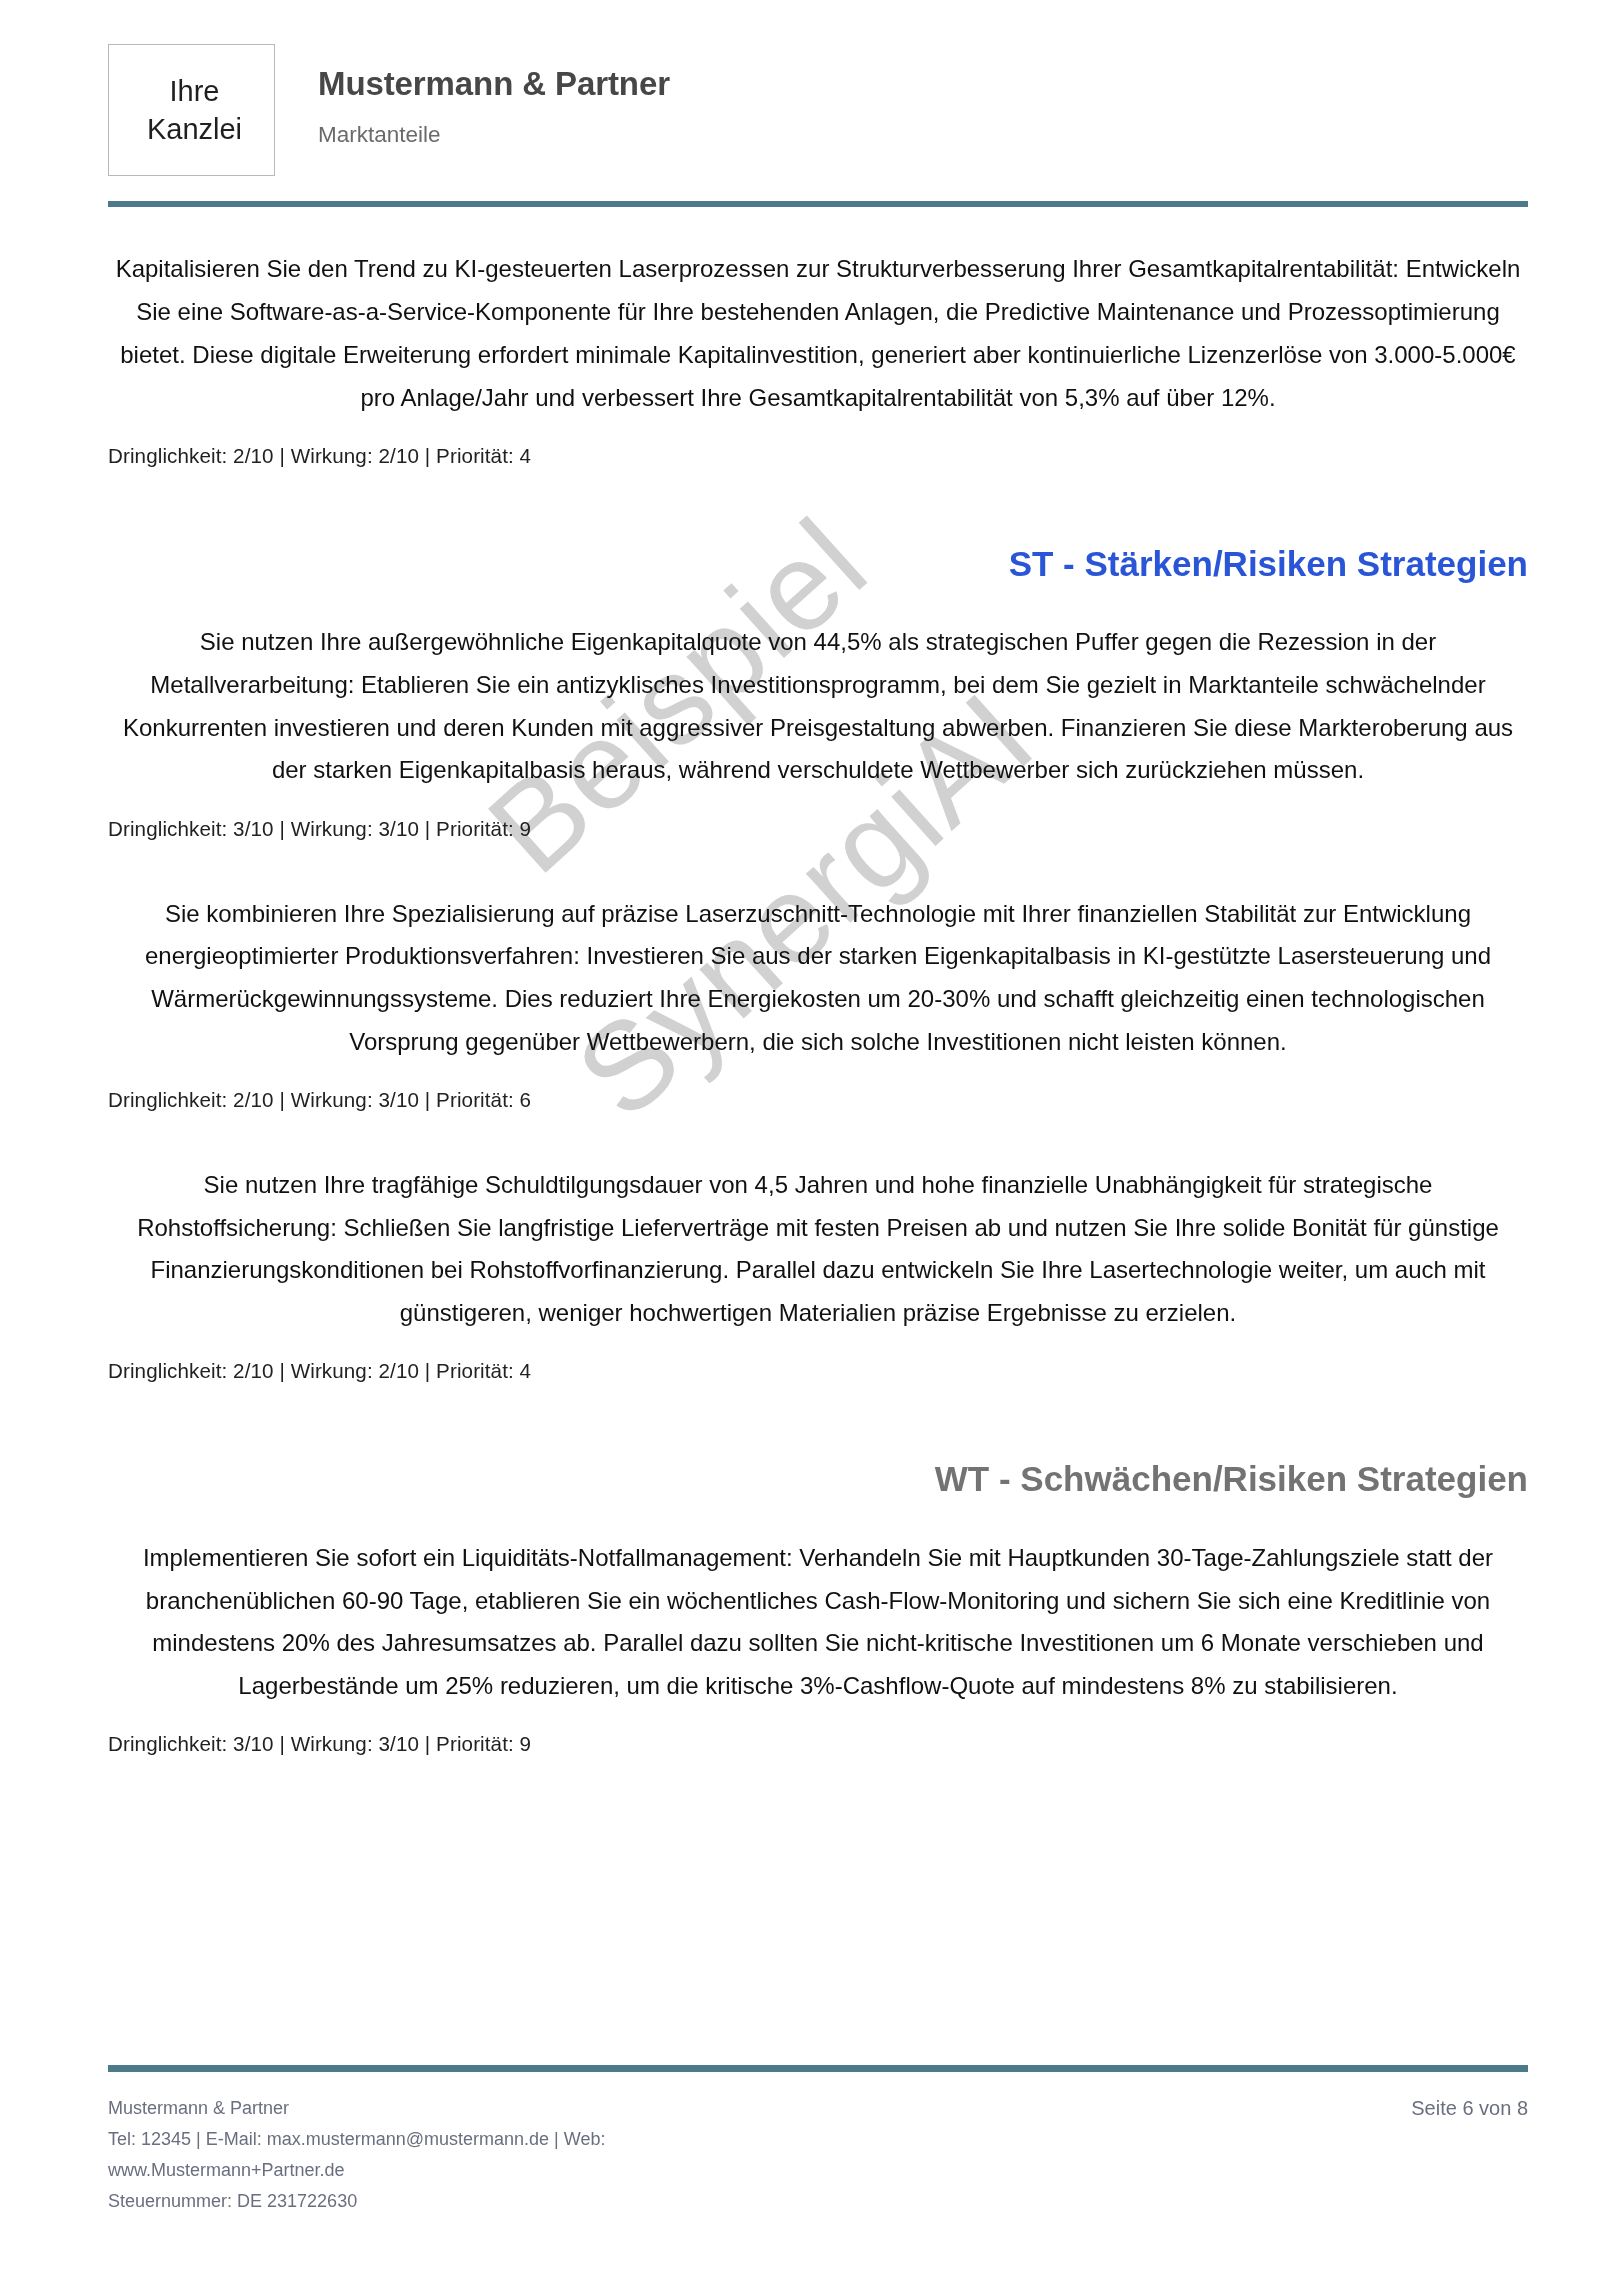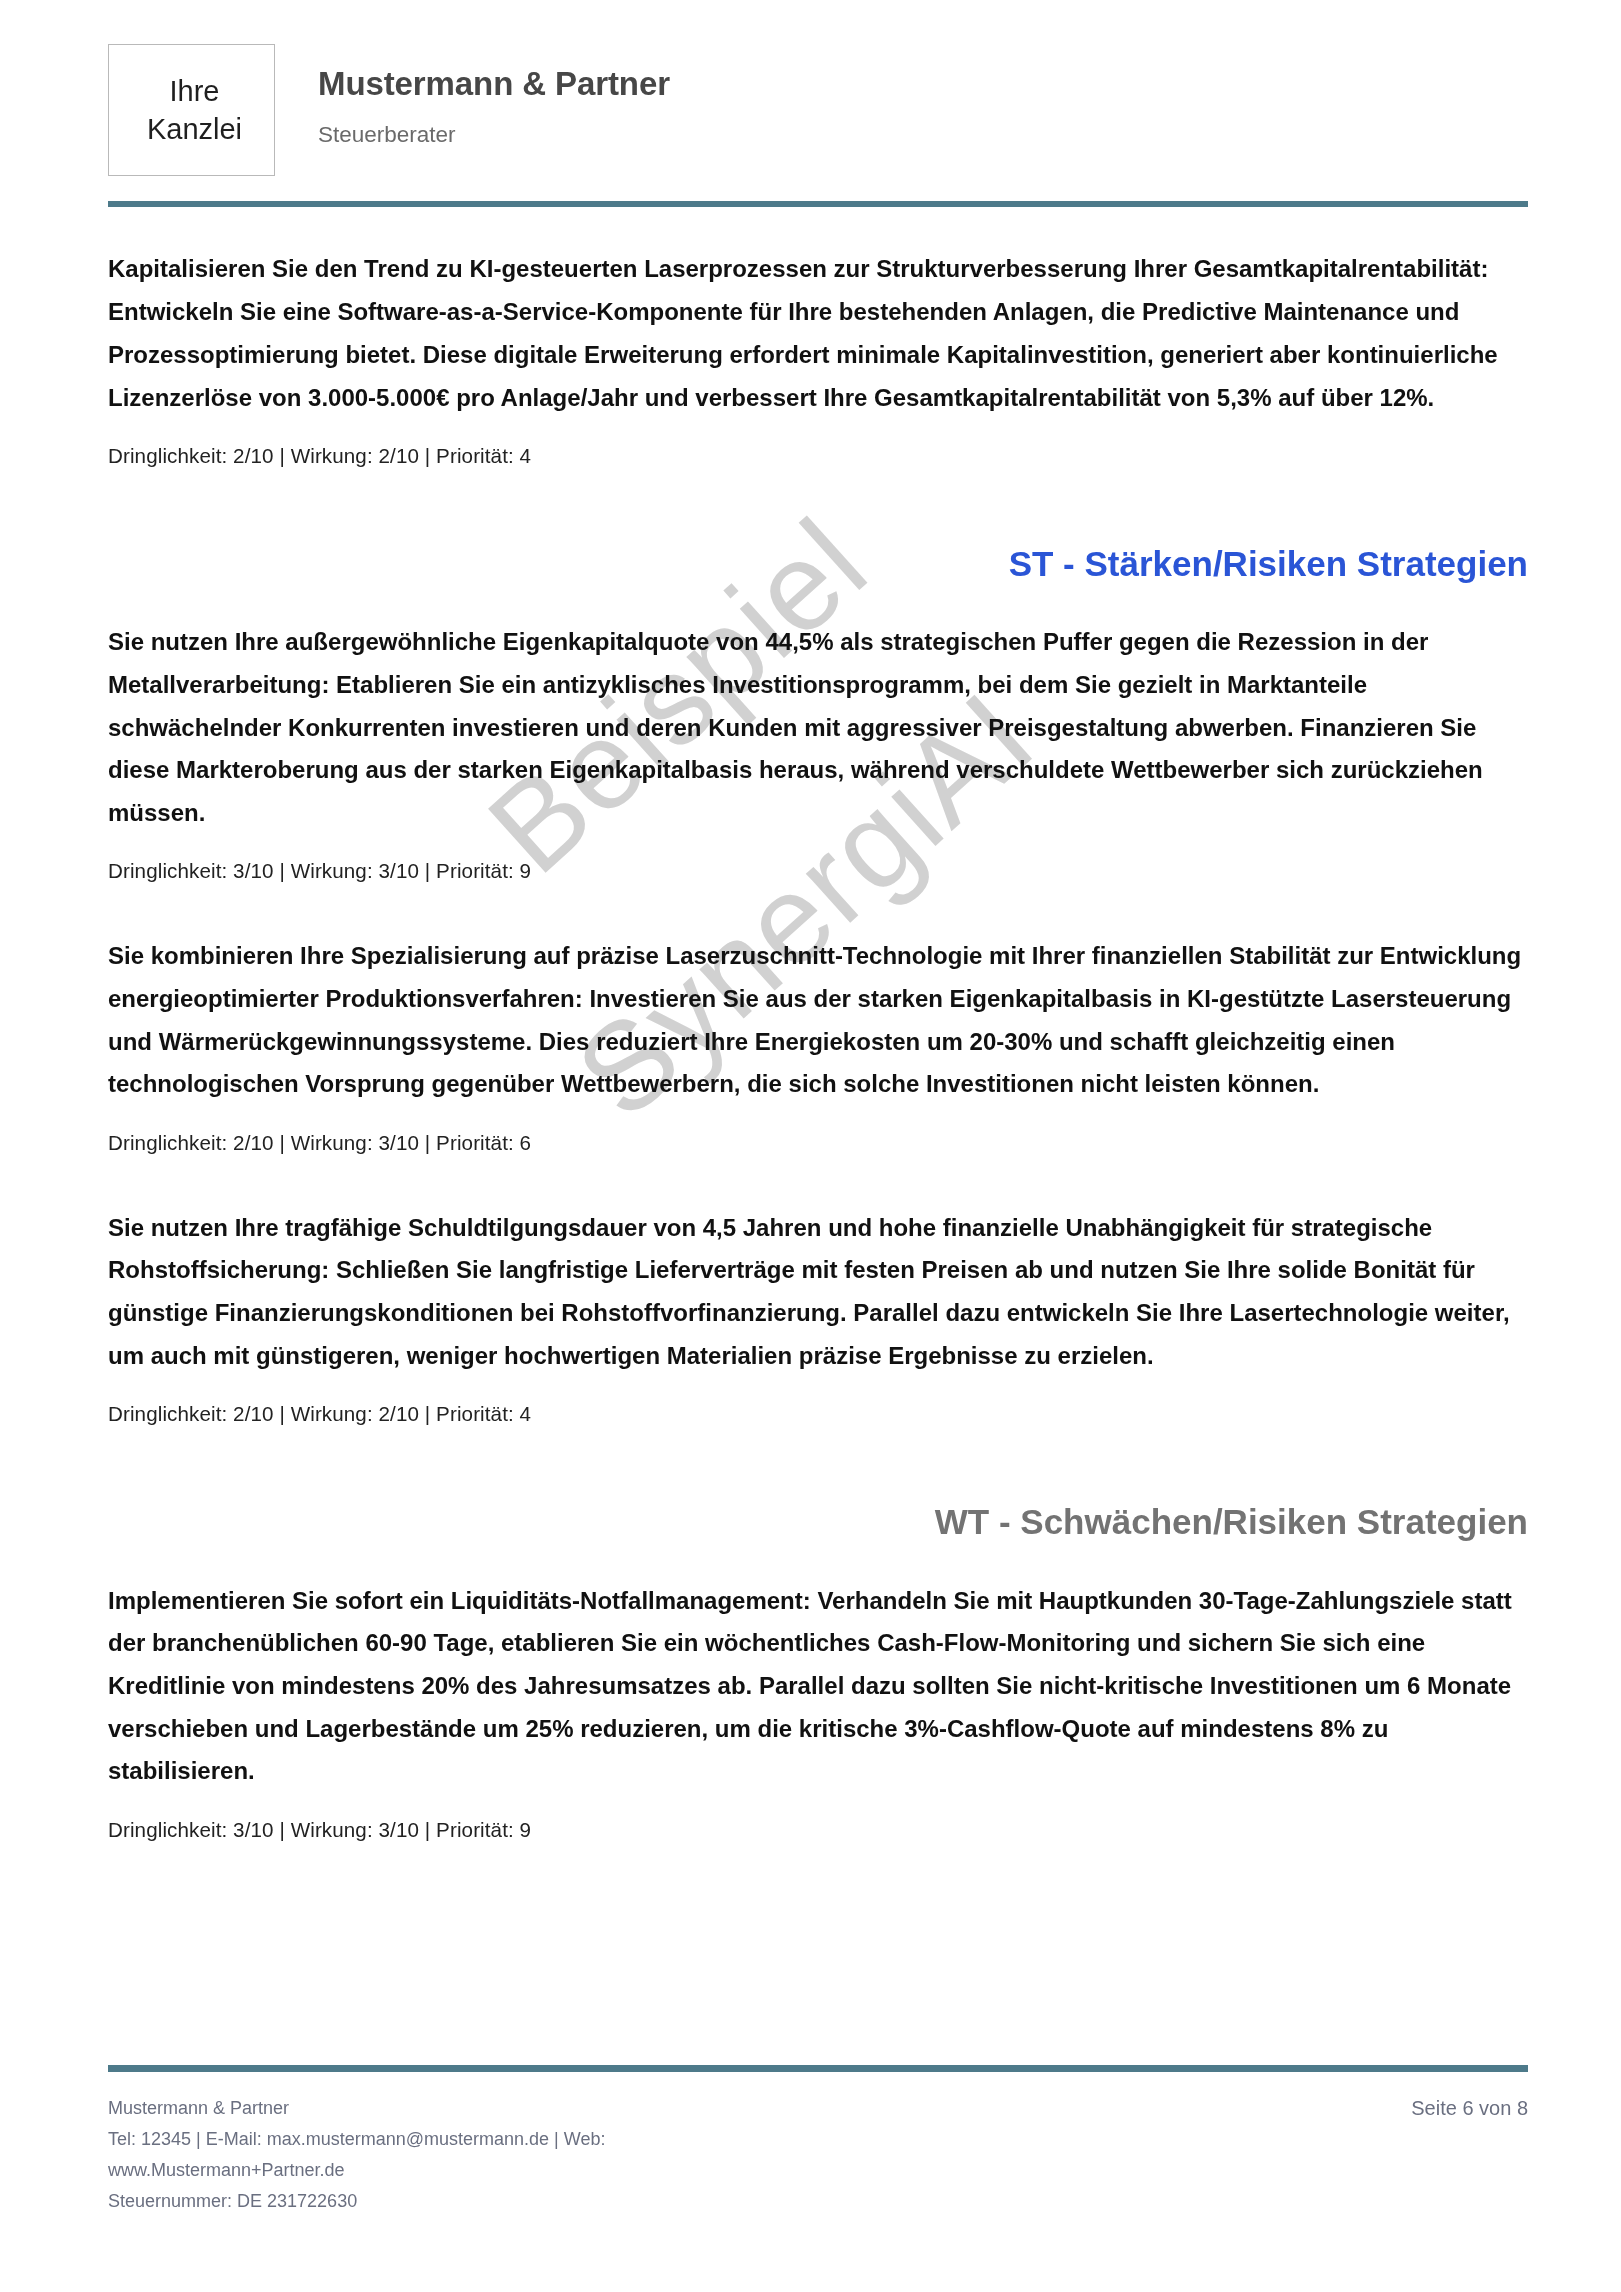--- a/index.html
+++ b/index.html
@@ -115,24 +115,24 @@
   .content {
     position: relative;
     z-index: 10;
     padding: 0 93px 0 108px;
     box-sizing: border-box;
   }
 
   .para {
     font-size: 24px;
     line-height: 1.78;
-    font-weight: 700;
+    font-weight: 400;
     color: #111111;
     margin: 48px 0 0 0;
-    text-align: left;
+    text-align: center;
   }
   .para.first { margin-top: 41px; }
 
   .meta {
     font-size: 20.6px;
     font-weight: 400;
     color: #222222;
     margin: 21.6px 0 0 0;
     line-height: 1.5;
     letter-spacing: 0.1px;
@@ -194,21 +194,21 @@
     <div class="watermark watermark-2">SynergiAI</div>
   </div>
 
   <div class="doc-header">
     <div class="logo-box">
       <div class="logo-line">Ihre</div>
       <div class="logo-line">Kanzlei</div>
     </div>
     <div class="header-text">
       <div class="firm-name">Mustermann &amp; Partner</div>
-      <div class="firm-role">Steuerberater</div>
+      <div class="firm-role">Marktanteile</div>
     </div>
   </div>
 
   <div class="rule"></div>
 
   <div class="content">
 
     <p class="para first">Kapitalisieren Sie den Trend zu KI-gesteuerten Laserprozessen zur Strukturverbesserung Ihrer Gesamtkapitalrentabilität: Entwickeln Sie eine Software-as-a-Service-Komponente für Ihre bestehenden Anlagen, die Predictive Maintenance und Prozessoptimierung bietet. Diese digitale Erweiterung erfordert minimale Kapitalinvestition, generiert aber kontinuierliche Lizenzerlöse von 3.000-5.000€ pro Anlage/Jahr und verbessert Ihre Gesamtkapitalrentabilität von 5,3% auf über 12%.</p>
     <p class="meta">Dringlichkeit: 2/10  |  Wirkung: 2/10  |  Priorität: 4</p>
 

